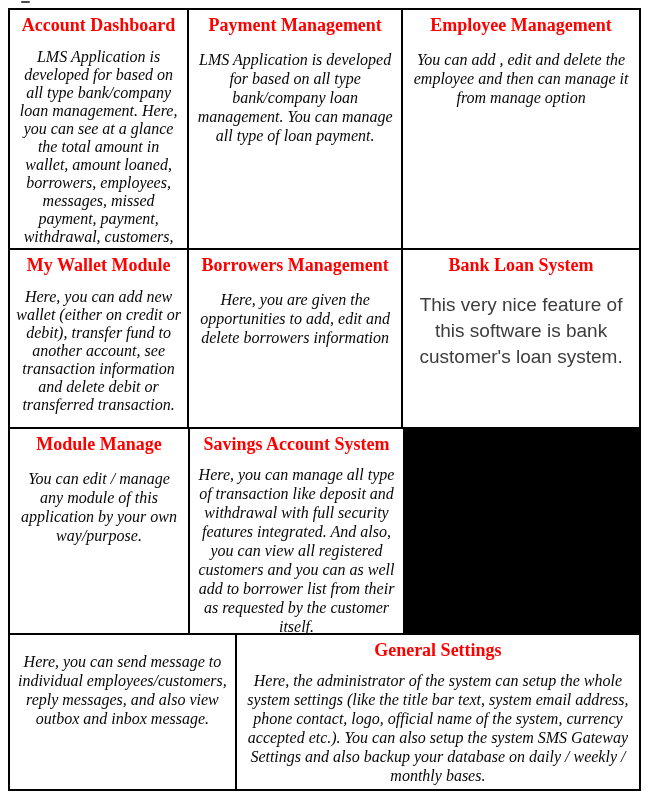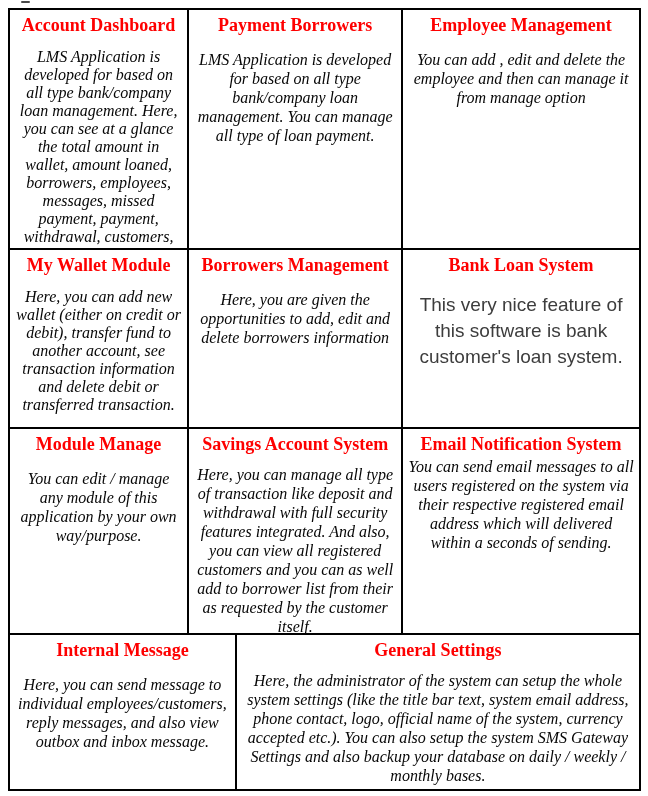--- a/index.html
+++ b/index.html
@@ -55,21 +55,21 @@
   <div class="artifact-dash"></div>
 
   <div class="lms-table">
 
     <div class="trow row-1">
       <div class="tcell c-a">
         <div class="cell-title">Account Dashboard</div>
         <div class="cell-body tight">LMS Application is developed for based on all type bank/company loan management. Here, you can see at a glance the total amount in wallet, amount loaned, borrowers, employees, messages, missed payment, payment, withdrawal, customers, transaction and deposit.</div>
       </div>
       <div class="tcell c-b">
-        <div class="cell-title">Payment Borrowers</div>
+        <div class="cell-title">Payment Management</div>
         <div class="cell-body">LMS Application is developed for based on all type bank/company loan management. You can manage all type of loan payment.</div>
       </div>
       <div class="tcell c-c">
         <div class="cell-title">Employee Management</div>
         <div class="cell-body">You can add , edit and delete the employee and then can manage it from manage option</div>
       </div>
     </div>
 
     <div class="trow row-2">
       <div class="tcell c-a">
@@ -88,29 +88,24 @@
 
     <div class="trow row-3">
       <div class="tcell c-a">
         <div class="cell-title">Module Manage</div>
         <div class="cell-body">You can edit / manage any module of this application by your own way/purpose.</div>
       </div>
       <div class="tcell c-b">
         <div class="cell-title">Savings Account System</div>
         <div class="cell-body snug">Here, you can manage all type of transaction like deposit and withdrawal with full security features integrated. And also, you can view all registered customers and you can as well add to borrower list from their as requested by the customer itself.</div>
       </div>
-      <div class="tcell c-c">
-        <div class="cell-title">Email Notification System</div>
-        <div class="cell-body no-gap">You can send email messages to all users registered on the system via their respective registered email address which will delivered within a seconds of sending.</div>
-      </div>
     </div>
 
     <div class="trow row-4">
       <div class="tcell c-d">
-        <div class="cell-title">Internal Message</div>
         <div class="cell-body">Here, you can send message to individual employees/customers, reply messages, and also view outbox and inbox message.</div>
       </div>
       <div class="tcell c-e">
         <div class="cell-title">General Settings</div>
         <div class="cell-body snug">Here, the administrator of the system can setup the whole system settings (like the title bar text, system email address, phone contact, logo, official name of the system, currency accepted etc.). You can also setup the system SMS Gateway Settings and also backup your database on daily / weekly / monthly bases.</div>
       </div>
     </div>
 
   </div>
 </div>

